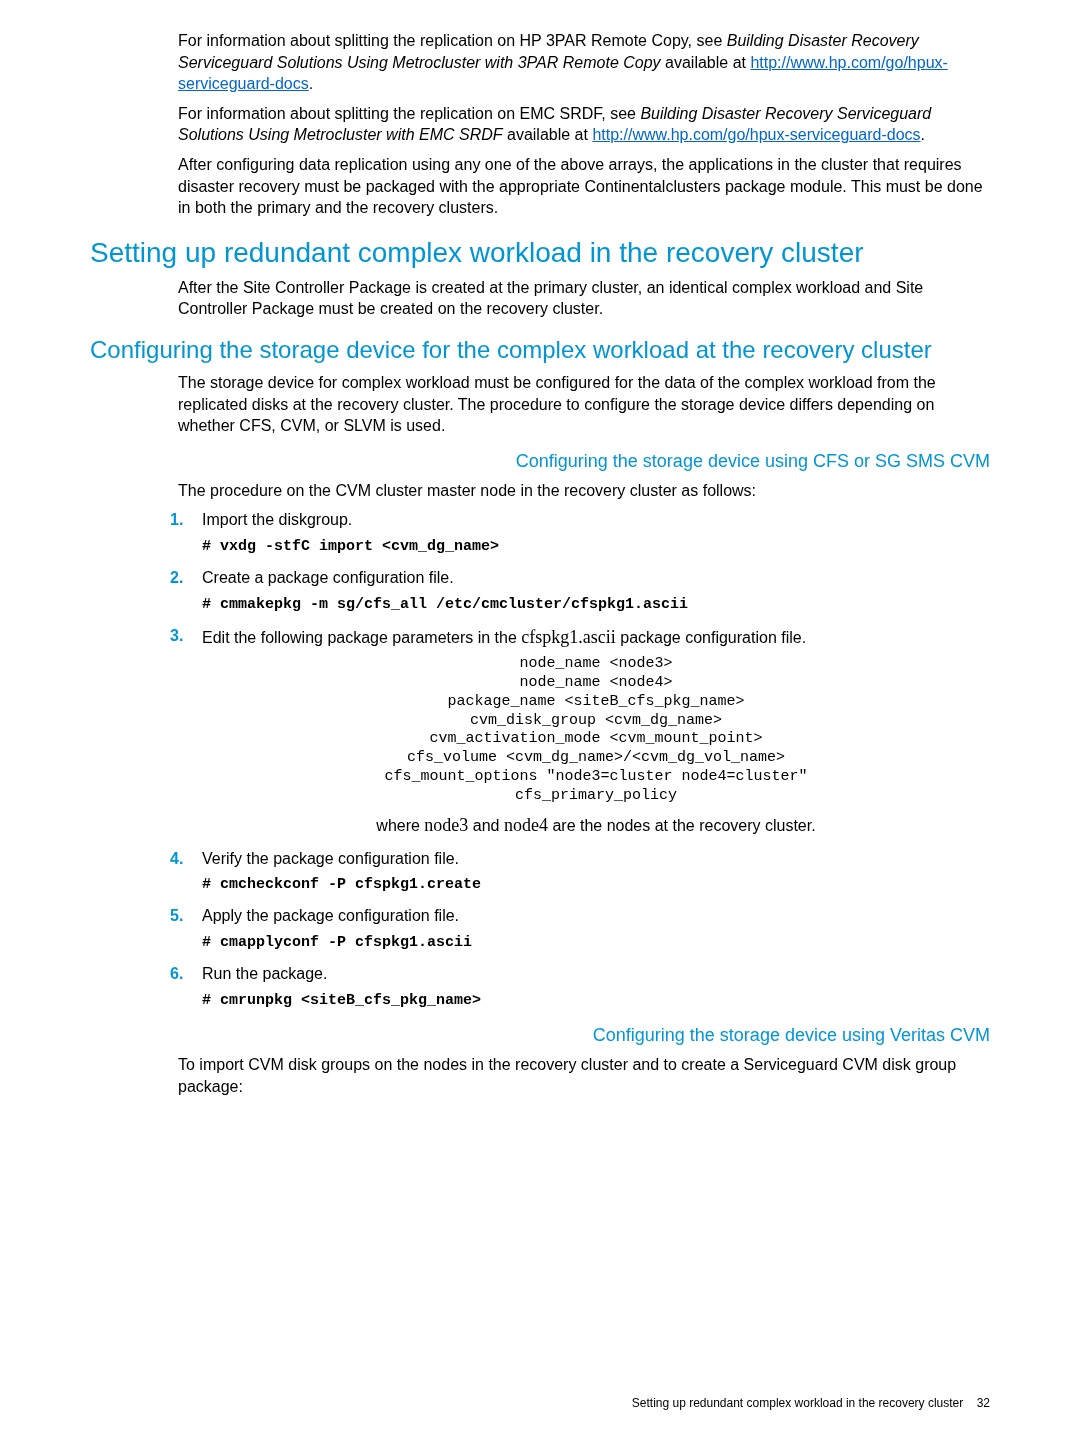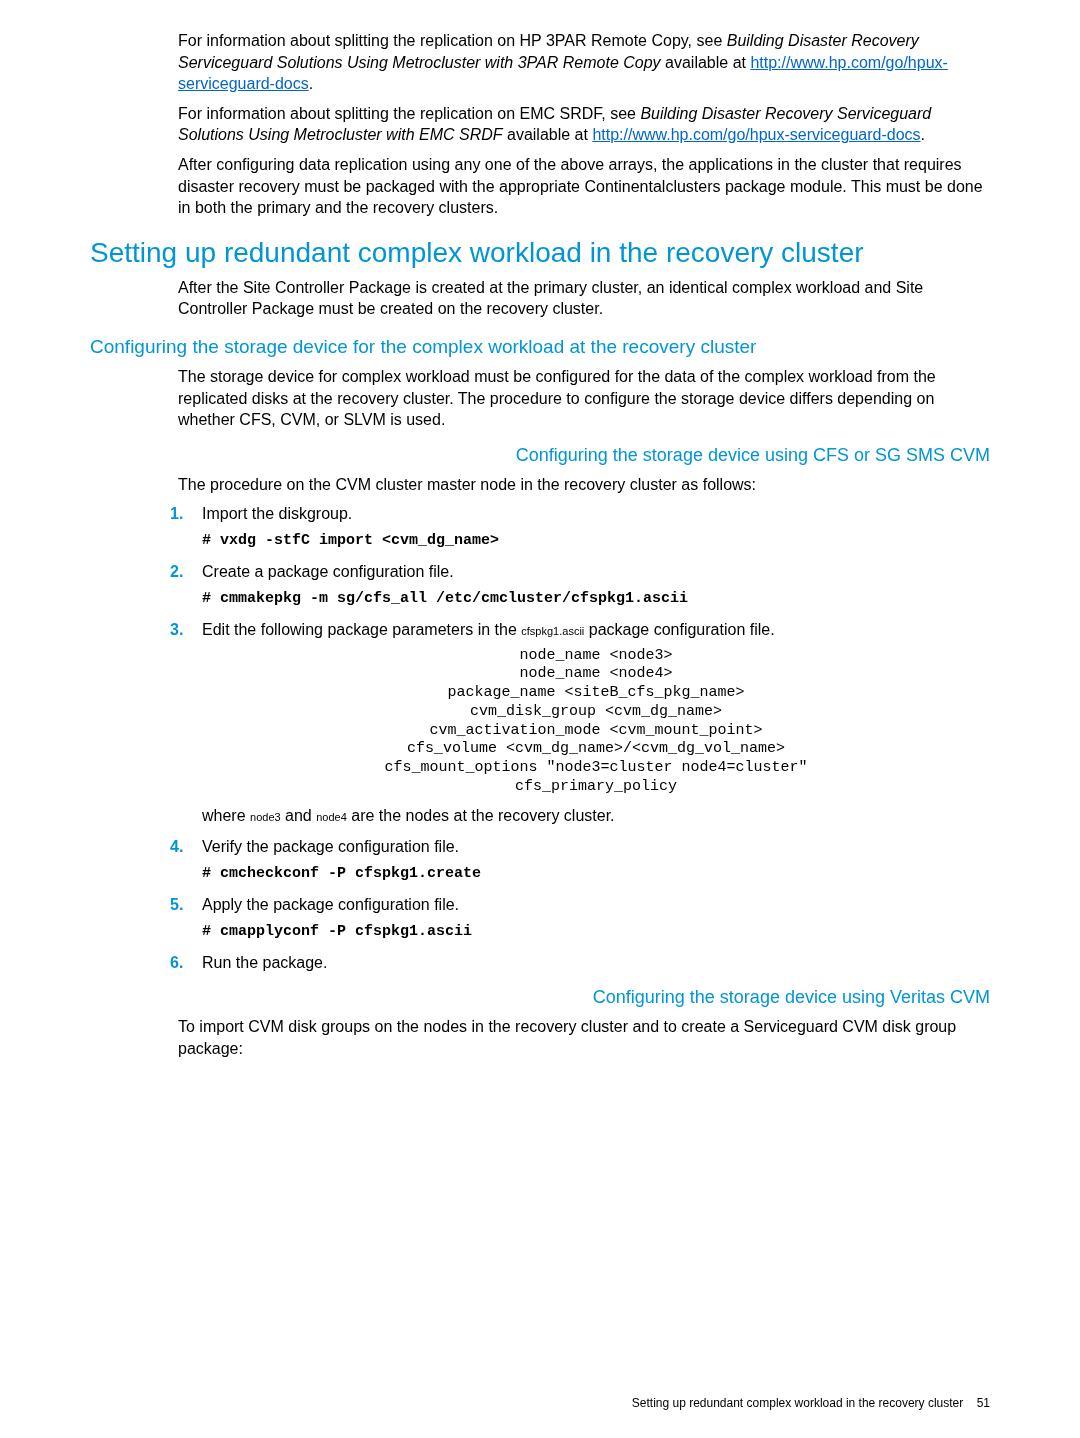--- a/index.html
+++ b/index.html
@@ -22,21 +22,21 @@
   a.link { color: #0066cc; text-decoration: underline; }
   h1.h1 {
     color: #0096d6;
     font-size: 28px;
     font-weight: normal;
     margin-top: 18px;
     margin-bottom: 8px;
   }
   h2.h2 {
     color: #0096d6;
-    font-size: 19px;
+    font-size: 24px;
     font-weight: normal;
     margin-top: 16px;
     margin-bottom: 8px;
   }
   h3.h3 {
     color: #0096d6;
     font-size: 18px;
     font-weight: normal;
     margin-top: 14px;
     margin-bottom: 8px;
@@ -64,35 +64,36 @@
     font-weight: bold;
   }
   .code-bold {
     font-family: "Courier New", monospace;
     font-weight: bold;
     font-size: 15px;
     display: block;
     margin-top: 6px;
   }
   .code-inline {
-    font-family: Liberation Sans, sans-serif;
-    font-size: 11px;
+    font-family: Liberation Serif, serif;
+    font-size: 18px;
   }
   pre.code-block {
     font-family: "Courier New", monospace;
     font-size: 15px;
     line-height: 1.25;
     margin-top: 6px;
     white-space: pre;
     text-align: center;
   }
   .sub-para {
     margin-top: 8px;
     font-size: 16px;
     line-height: 1.35;
+    text-align: center;
   }
   .footer {
     position: absolute;
     bottom: 28px;
     right: 90px;
     font-size: 12px;
     color: #000;
   }
 </style>
 </head>
@@ -149,21 +150,22 @@
   <li>
     <span>Verify the package configuration file.</span>
     <span class="code-bold"># cmcheckconf -P cfspkg1.create</span>
   </li>
   <li>
     <span>Apply the package configuration file.</span>
     <span class="code-bold"># cmapplyconf -P cfspkg1.ascii</span>
   </li>
   <li>
     <span>Run the package.</span>
+    <span class="code-bold"># cmrunpkg &lt;siteB_cfs_pkg_name&gt;</span>
   </li>
 </ol>
 
 <h3 class="h3">Configuring the storage device using Veritas CVM</h3>
 <p class="body-para">To import CVM disk groups on the nodes in the recovery cluster and to create a Serviceguard CVM disk group package:</p>
 
 <div class="footer">
-  <span>Setting up redundant complex workload in the recovery cluster</span>&nbsp;&nbsp;&nbsp;&nbsp;<span>51</span>
+  <span>Setting up redundant complex workload in the recovery cluster</span>&nbsp;&nbsp;&nbsp;&nbsp;<span>32</span>
 </div>
 
 </body></html>

